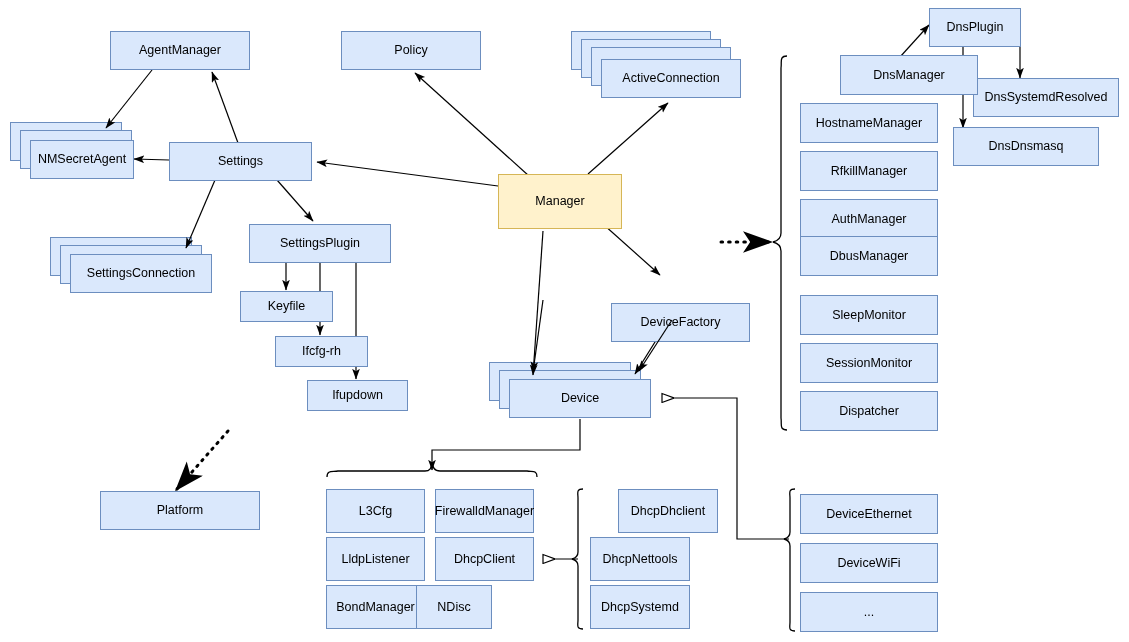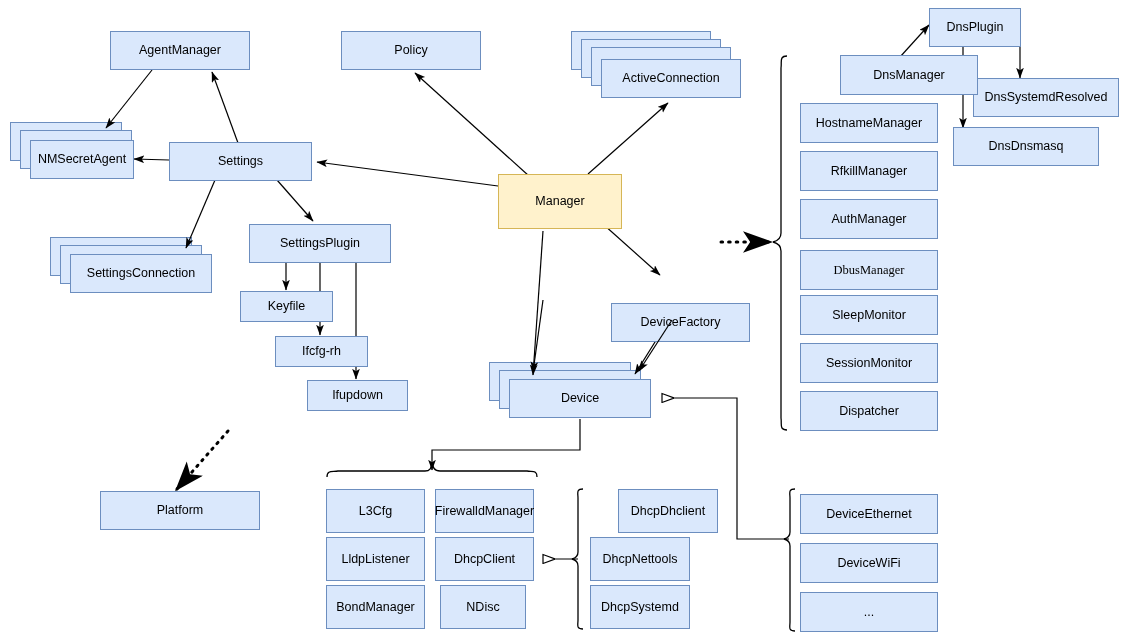--- a/index.html
+++ b/index.html
@@ -164,31 +164,31 @@
   <div class="ghost" style="left:489px;top:362px;width:142px;height:39px;"></div>
   <div class="ghost" style="left:499px;top:370px;width:142px;height:39px;"></div>
   <div class="node" style="left:509px;top:379px;width:142px;height:39px;">Device</div>
 
   <div class="node" style="left:100px;top:491px;width:160px;height:39px;">Platform</div>
 
   <div class="node" style="left:800px;top:55px;width:138px;height:40px;margin-left:40px;">DnsManager</div>
   <div class="node" style="left:800px;top:103px;width:138px;height:40px;">HostnameManager</div>
   <div class="node" style="left:800px;top:151px;width:138px;height:40px;">RfkillManager</div>
   <div class="node" style="left:800px;top:199px;width:138px;height:40px;">AuthManager</div>
-  <div class="node" style="left:800px;top:250px;width:138px;height:40px;font-family:Liberation Serif, serif;">DbusManager</div>
+  <div class="node" style="left:800px;top:236px;width:138px;height:40px;">DbusManager</div>
   <div class="node" style="left:800px;top:295px;width:138px;height:40px;">SleepMonitor</div>
   <div class="node" style="left:800px;top:343px;width:138px;height:40px;">SessionMonitor</div>
   <div class="node" style="left:800px;top:391px;width:138px;height:40px;">Dispatcher</div>
 
   <div class="node" style="left:326px;top:489px;width:99px;height:44px;">L3Cfg</div>
   <div class="node" style="left:435px;top:489px;width:99px;height:44px;">FirewalldManager</div>
   <div class="node" style="left:326px;top:537px;width:99px;height:44px;">LldpListener</div>
   <div class="node" style="left:435px;top:537px;width:99px;height:44px;">DhcpClient</div>
   <div class="node" style="left:326px;top:585px;width:99px;height:44px;">BondManager</div>
-  <div class="node" style="left:440px;top:585px;width:86px;height:44px;">NDisc</div>
+  <div class="node" style="left:416px;top:585px;width:76px;height:44px;">NDisc</div>
 
   <div class="node" style="left:590px;top:489px;width:100px;height:44px;margin-left:28px;">DhcpDhclient</div>
   <div class="node" style="left:590px;top:537px;width:100px;height:44px;">DhcpNettools</div>
   <div class="node" style="left:590px;top:585px;width:100px;height:44px;">DhcpSystemd</div>
 
   <div class="node" style="left:800px;top:494px;width:138px;height:40px;">DeviceEthernet</div>
   <div class="node" style="left:800px;top:543px;width:138px;height:40px;">DeviceWiFi</div>
   <div class="node" style="left:800px;top:592px;width:138px;height:40px;">...</div>
 
   <svg class="edges front" viewBox="0 0 1129 642">

